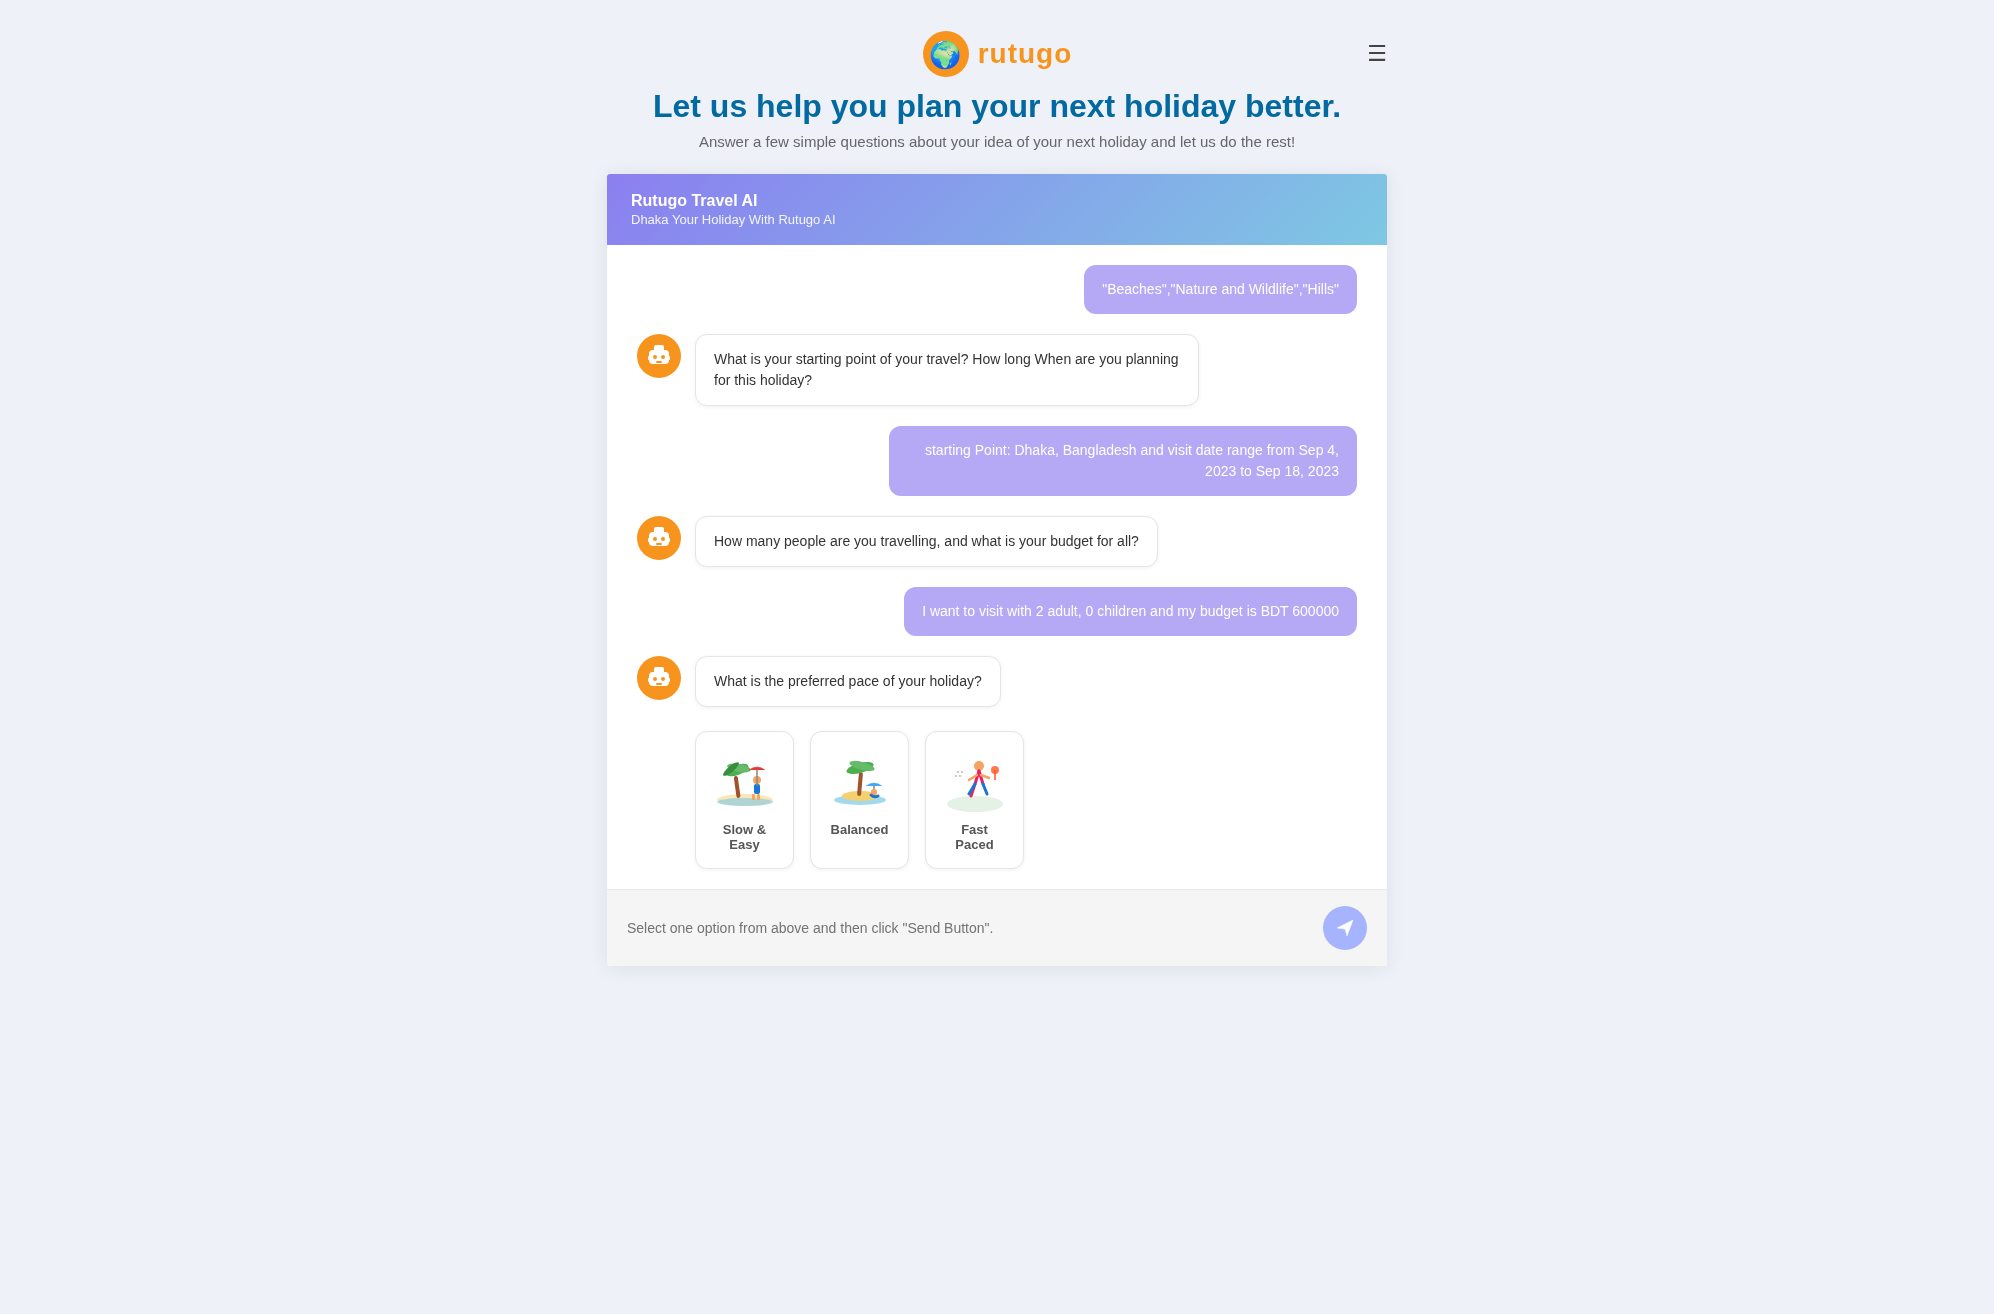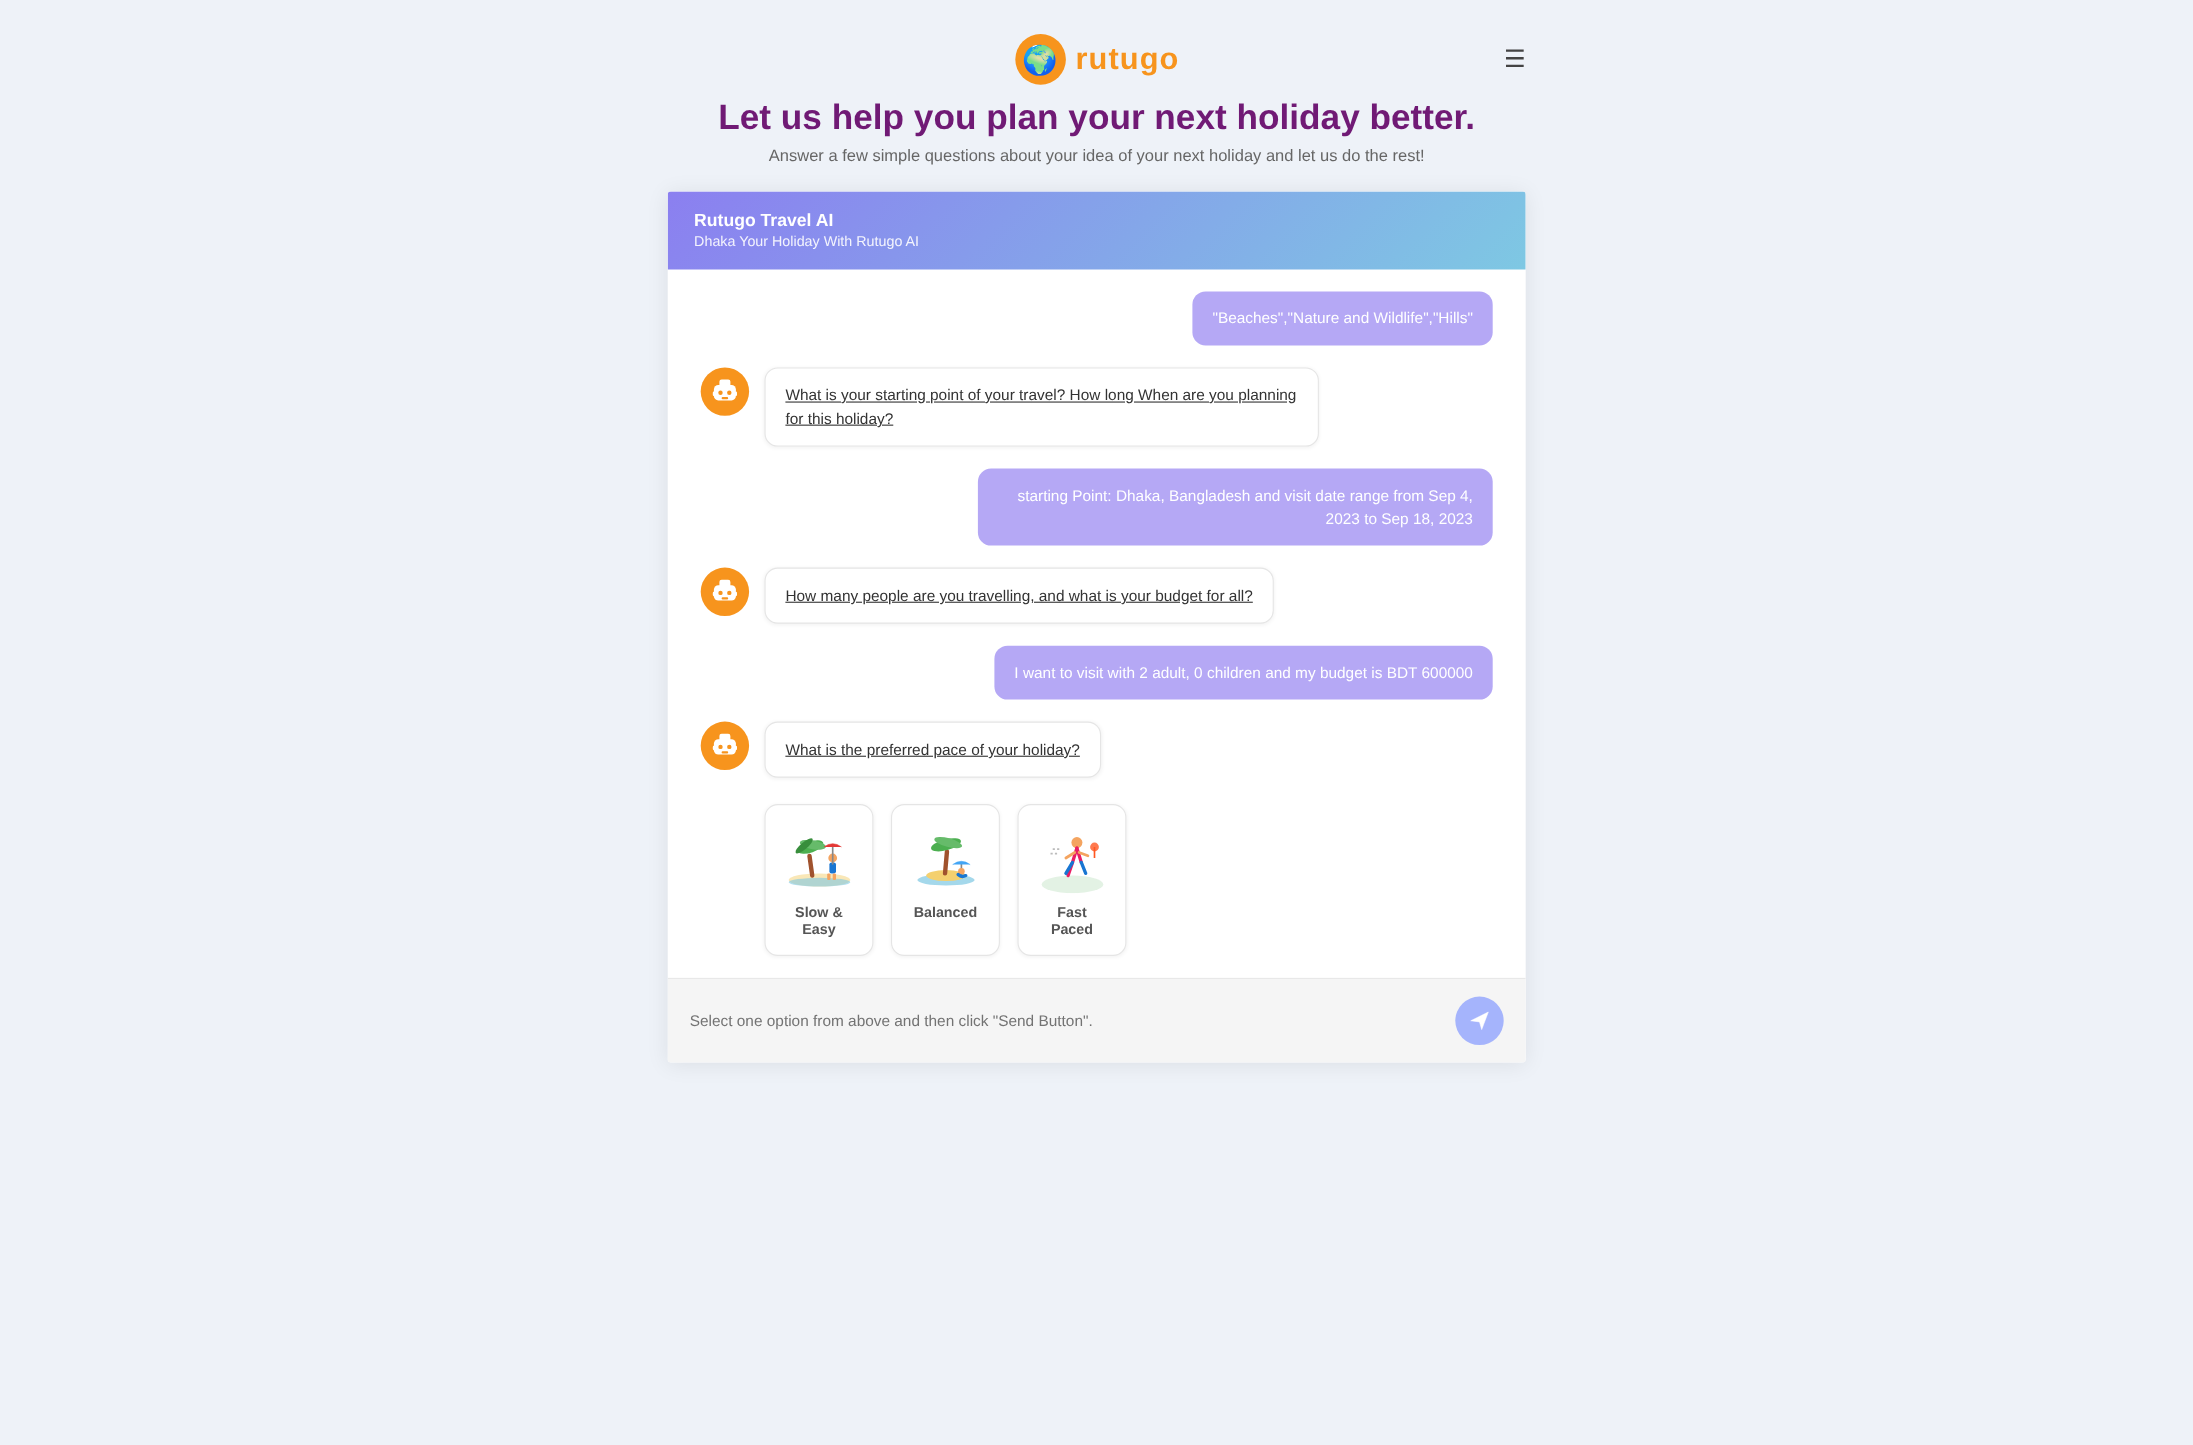--- a/index.html
+++ b/index.html
@@ -49,21 +49,21 @@
     }
 
     
     .title-section {
       text-align: center;
       margin-bottom: 24px;
     }
     .main-title {
       font-size: 32px;
       font-weight: 700;
-      color: #701a75;
+      color: #0369a1;
       margin-bottom: 8px;
     }
     .sub-title {
       font-size: 15px;
       color: #666;
     }
 
     
     .chat-container {
       width: 100%;
@@ -135,21 +135,20 @@
     .bot-bubble {
       background: white;
       border: 1px solid #e5e5e5;
       border-radius: 12px;
       padding: 14px 18px;
       max-width: 70%;
       font-size: 14px;
       color: #333;
       line-height: 1.5;
       box-shadow: 0 1px 4px rgba(0,0,0,0.06);
-      text-decoration: underline;
     }
 
     
     .pace-options {
       display: flex;
       gap: 16px;
       justify-content: flex-start;
       padding-left: 58px;
       margin-top: 4px;
     }

